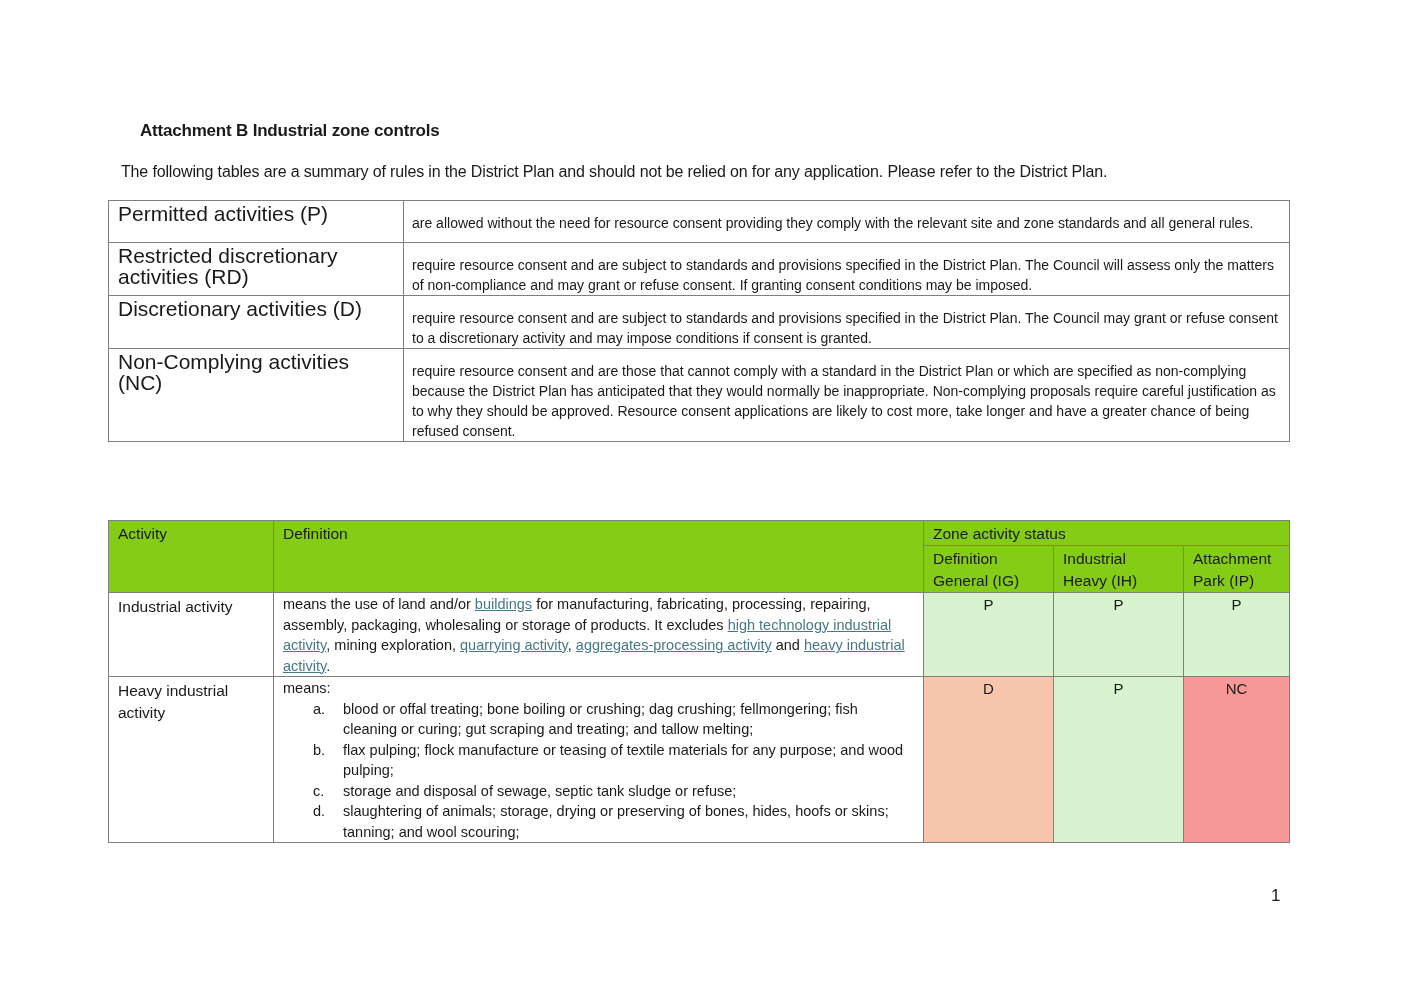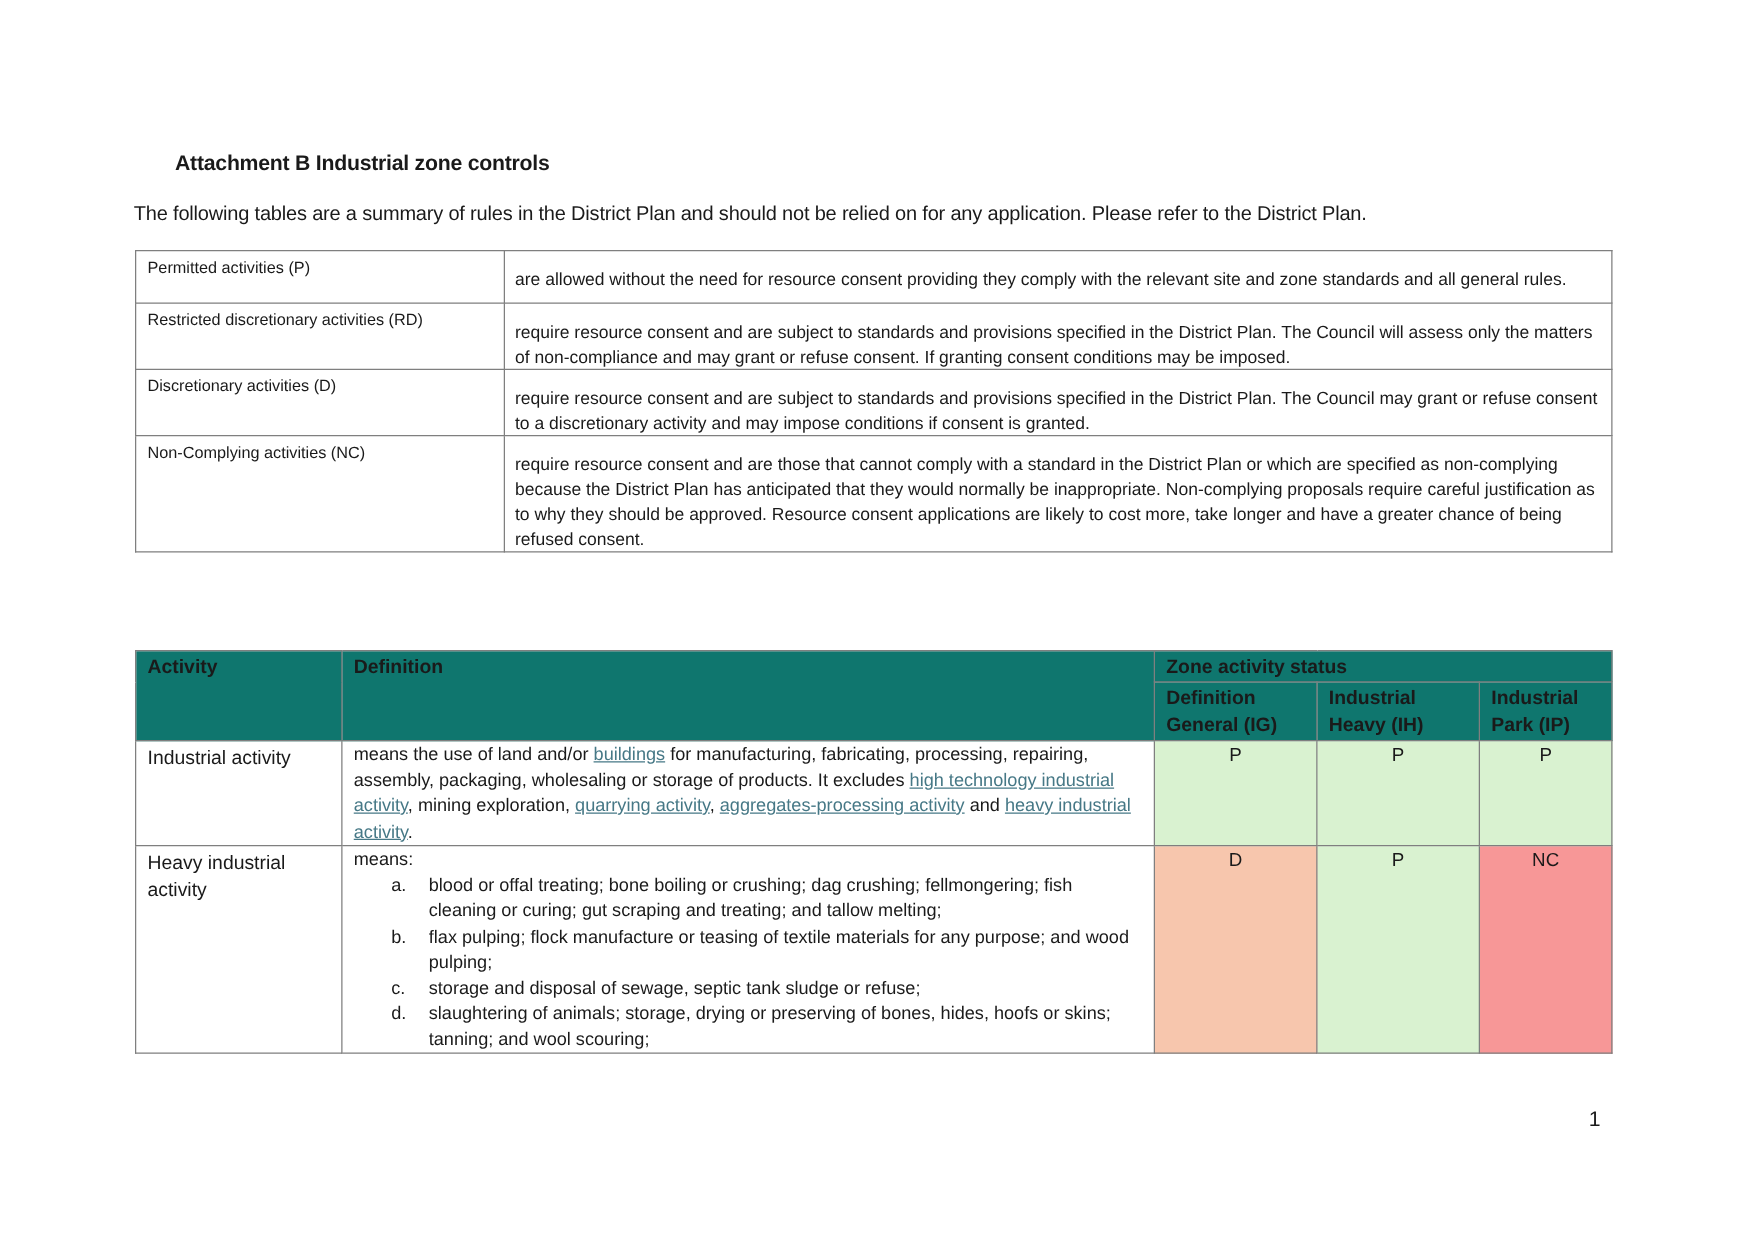--- a/index.html
+++ b/index.html
@@ -5,33 +5,33 @@
     html, body { margin: 0; padding: 0; background: #ffffff; }
     body {
       width: 1401px; height: 991px; position: relative; overflow: hidden;
       font-family: "Liberation Sans", sans-serif; color: #1a1a1a;
     }
     .title {
       position: absolute; left: 121px; top: 121px;
       font-size: 17px; font-weight: bold; letter-spacing: -0.2px; margin-left: 19px;
     }
     .intro {
-      position: absolute; left: 107px; top: 163px;
+      position: absolute; left: 121px; top: 163px;
       font-size: 16px; letter-spacing: -0.15px;
     }
     table { border-collapse: collapse; position: absolute; table-layout: fixed; }
     td, th { border: 1.5px solid #7f7f7f; vertical-align: top; text-align: left; }
     
     .t1 { left: 108px; top: 200px; width: 1181px; }
     .t1 th { background: #c9ebf9; font-size: 16.5px; font-weight: bold; padding: 2px 9px 0 9px; height: 22px; }
-    .t1 td.status { font-size: 13px; padding: 2px 9px 0 9px; line-height: 21px; margin-top: 48px; }
+    .t1 td.status { font-size: 21px; padding: 2px 9px 0 9px; line-height: 21px; margin-top: 48px; }
     .t1 td.desc { font-size: 14px; padding: 12px 8px 0 8px; line-height: 20px; }
     
     .t2 { left: 108px; top: 520px; width: 1181px; }
-    .t2 th { background: #0f766e; font-size: 15.5px; font-weight: bold; padding: 2px 9px 0 9px; line-height: 22px; }
+    .t2 th { background: #84cc16; font-size: 15.5px; font-weight: normal; padding: 2px 9px 0 9px; line-height: 22px; }
     .t2 td { font-size: 15px; line-height: 20.5px; }
     .t2 td.act { padding: 3px 9px 0 9px; font-size: 15.5px; line-height: 22px; }
     .t2 td.def { padding: 1px 9px 0 9px; font-size: 14.5px; }
     .t2 td.zone { text-align: center; padding: 2px 4px 0 4px; font-size: 15px; }
     .z-p { background: #d9f2d0; }
     .z-d { background: #f7c6ad; }
     .z-nc { background: #f79797; }
     a.link { color: #467886; text-decoration: underline; margin-top: 35px; }
     ol.items { list-style: none; margin: 0; padding: 0; }
     ol.items li { position: relative; padding-left: 60px; }
@@ -79,21 +79,21 @@
   </colgroup>
   <tbody>
       <tr style="height:22px">
     <th rowspan="2">Activity</th>
     <th rowspan="2">Definition</th>
     <th colspan="3">Zone activity status</th>
   </tr>
   <tr style="height:46px">
     <th>Definition General (IG)</th>
     <th>Industrial Heavy (IH)</th>
-    <th>Industrial Park (IP)</th>
+    <th>Attachment Park (IP)</th>
   </tr>
   <tr style="height:82px">
     <td class="act">Industrial activity</td>
     <td class="def"><span>means the use of land and/or </span><a class="link">buildings</a><span> for manufacturing, fabricating, processing, repairing, assembly, packaging, wholesaling or storage of products. It excludes </span><a class="link">high technology industrial activity</a><span>, mining exploration, </span><a class="link">quarrying activity</a><span>, </span><a class="link">aggregates-processing activity</a><span> and </span><a class="link">heavy industrial activity</a><span>.</span></td>
     <td class="zone z-p">P</td>
     <td class="zone z-p">P</td>
     <td class="zone z-p">P</td>
   </tr>
   <tr style="height:163px">
     <td class="act">Heavy industrial activity</td>

